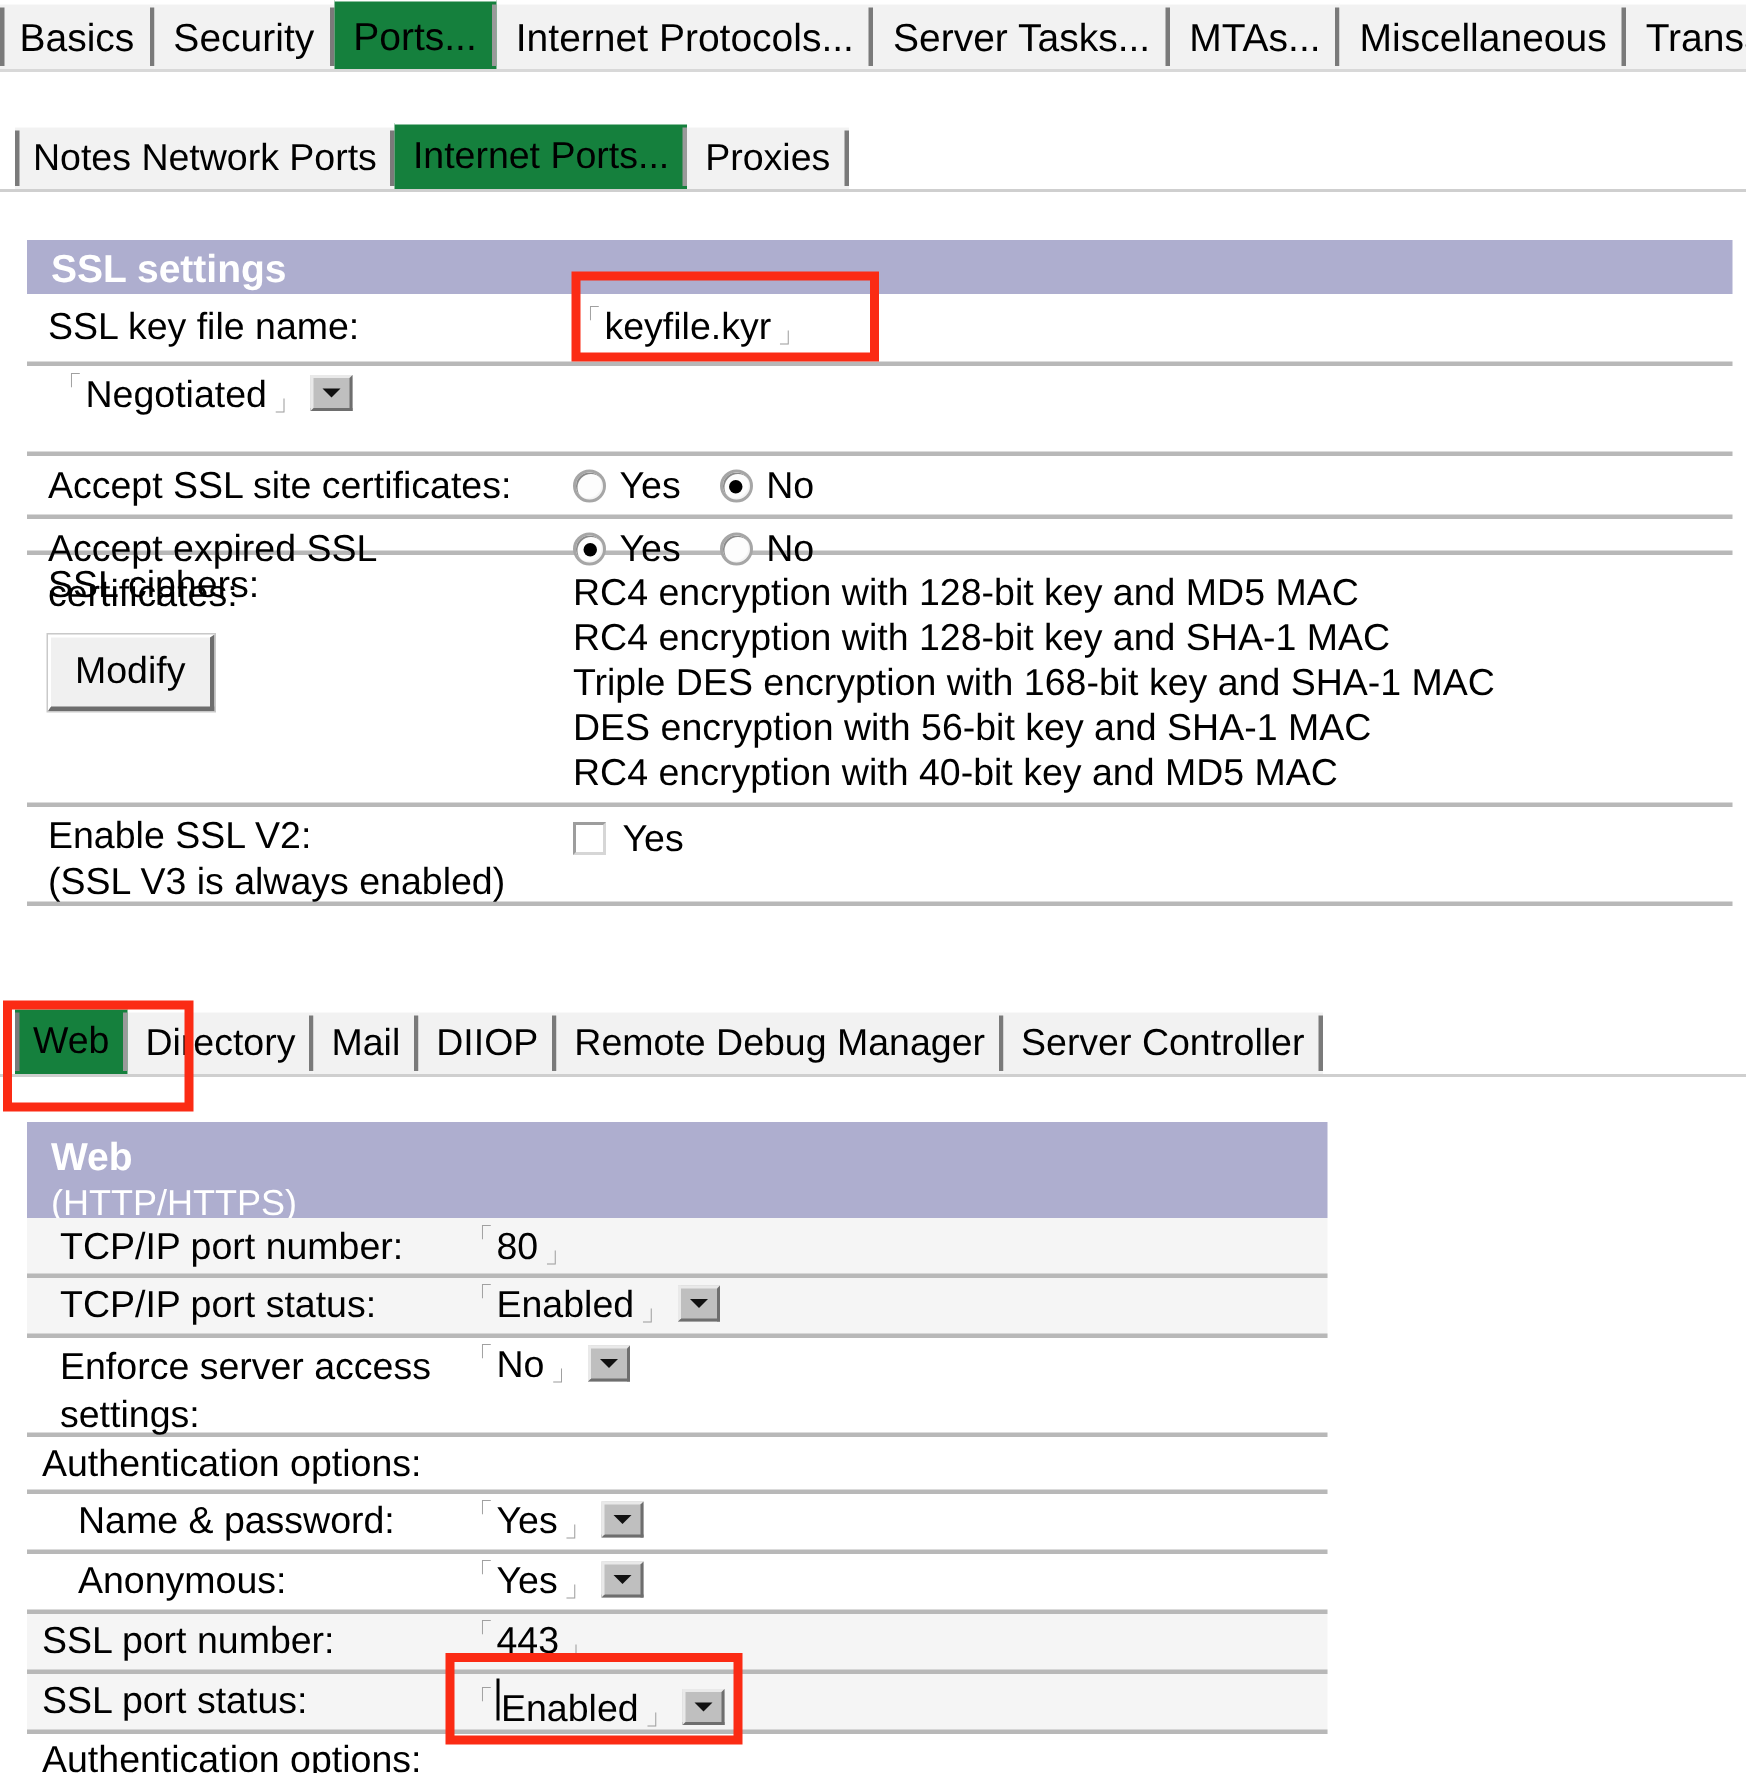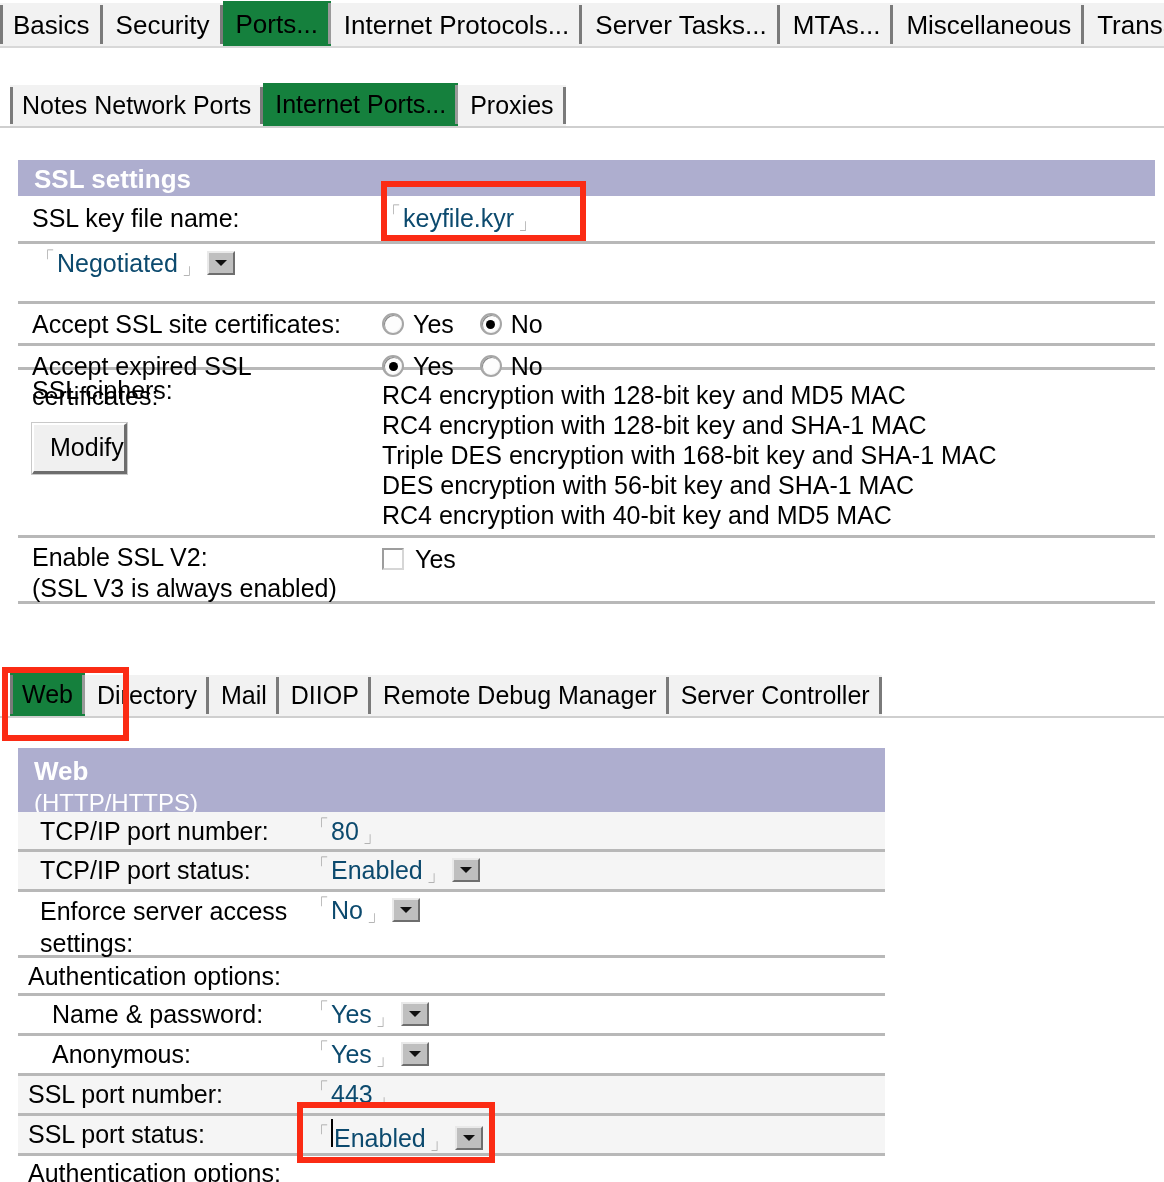--- a/index.html
+++ b/index.html
@@ -156,21 +156,21 @@
     white-space: nowrap;
   }
   .fld .bk {
     color: #a0a0a0;
     font-size: 19px;
     line-height: 1;
     position: relative;
   }
   .fld .bk.open { top: -7px; margin-right: 2px; }
   .fld .bk.close { top: 2px; margin-left: 4px; }
-  .fld .txt { color: #0c4a6e; }
+  .fld .txt { color: #000000; }
 
   .caret {
     display: inline-block;
     width: 2px;
     height: 28px;
     background: #000;
     vertical-align: -5px;
     margin-right: 1px;
   }
 
@@ -248,21 +248,21 @@
   .btn {
     display: inline-block;
     background: #f0f0f0;
     border-top: 2px solid #ffffff;
     border-left: 2px solid #ffffff;
     border-right: 3px solid #6d6d6d;
     border-bottom: 3px solid #6d6d6d;
     box-sizing: border-box;
     font-size: 25px;
     font-family: "Liberation Sans", sans-serif;
-    padding: 8px 0 9px 16px;
+    padding: 8px 16px 9px 16px;
     color: #000;
     cursor: default;
     outline: 1px solid #c9c9c9;
   }
 
   .cipher-list { line-height: 30px; font-size: 25px; }
   .cipher-list div { white-space: nowrap; }
 
   
   .annot {

